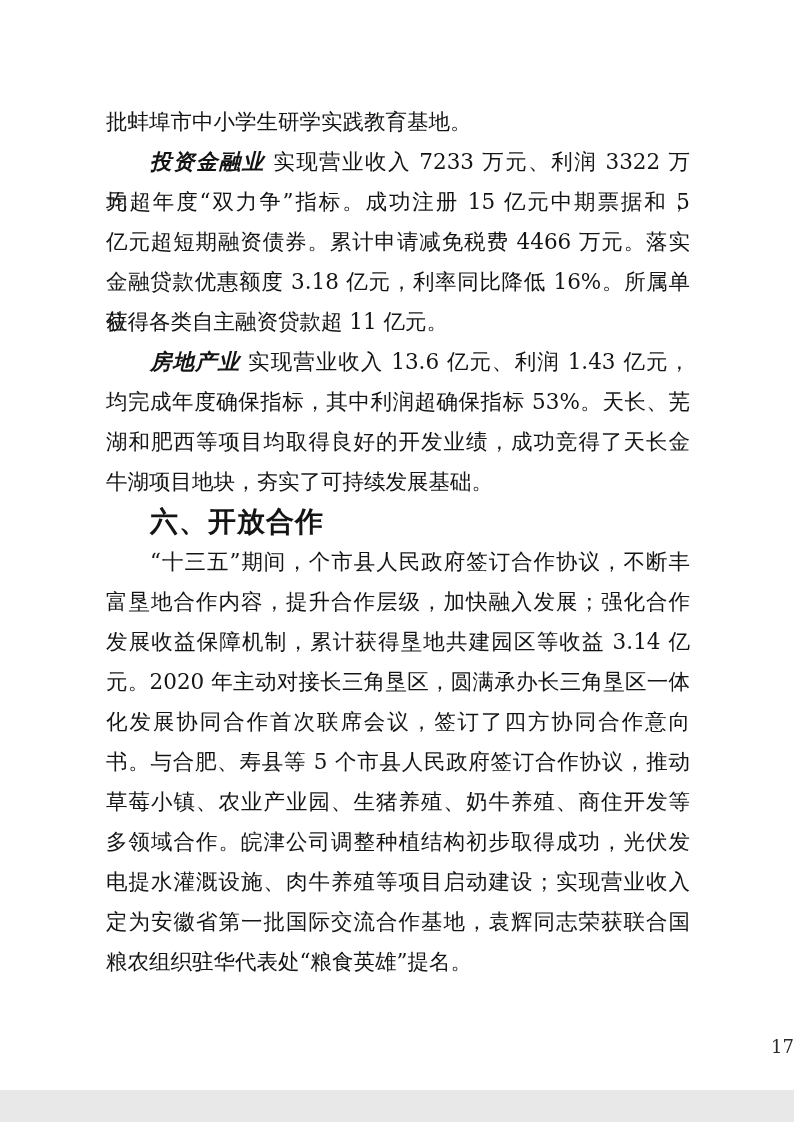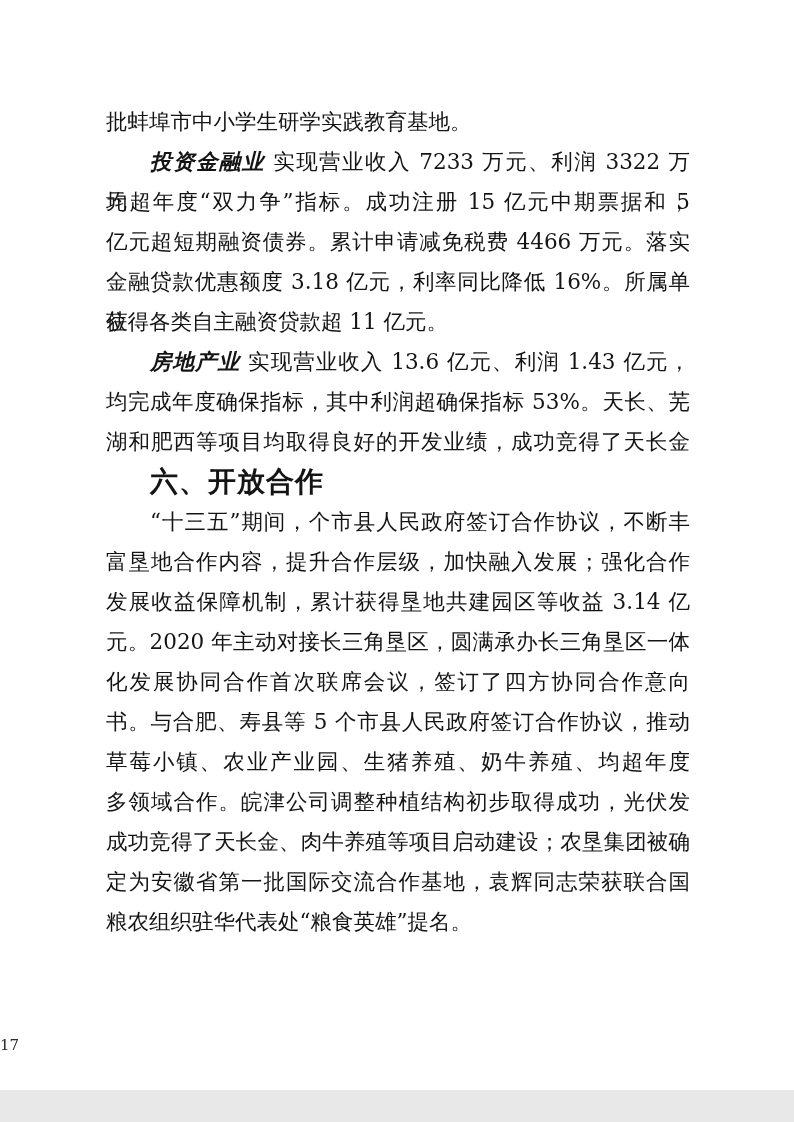--- a/index.html
+++ b/index.html
@@ -45,47 +45,48 @@
     letter-spacing:1px;
   }
   .lead{
     font-weight:700;
     font-style:italic;
   }
   .page-number{
     position:absolute;
     left:0;top:1036px;
     width:100%;
-    text-align:left;
+    text-align:right;
     font-family:"DejaVu Serif","Liberation Serif",serif;
-    font-size:15px;
+    font-size:18px;
     color:#2a2a2a;
   }
 </style>
 </head>
 <body>
 
 <div class="page">
   <div class="content" id="content">
       <div class="line">批蚌埠市中小学生研学实践教育基地。</div>
       <div class="line indent just"><span class="lead">投资金融业</span> 实现营业收入 7233 万元、利润 3322 万元，</div>
       <div class="line just">均超年度“双力争”指标。成功注册 15 亿元中期票据和 5</div>
       <div class="line just">亿元超短期融资债券。累计申请减免税费 4466 万元。落实</div>
       <div class="line just">金融贷款优惠额度 3.18 亿元，利率同比降低 16%。所属单位</div>
       <div class="line">获得各类自主融资贷款超 11 亿元。</div>
       <div class="line indent just"><span class="lead">房地产业</span> 实现营业收入 13.6 亿元、利润 1.43 亿元，</div>
       <div class="line just">均完成年度确保指标，其中利润超确保指标 53%。天长、芜</div>
       <div class="line just">湖和肥西等项目均取得良好的开发业绩，成功竞得了天长金</div>
+      <div class="line">牛湖项目地块，夯实了可持续发展基础。</div>
       <div class="line heading indent">六、开放合作</div>
       <div class="line indent just">“十三五”期间，个市县人民政府签订合作协议，不断丰</div>
       <div class="line just">富垦地合作内容，提升合作层级，加快融入发展；强化合作</div>
       <div class="line just">发展收益保障机制，累计获得垦地共建园区等收益 3.14 亿</div>
       <div class="line just">元。2020 年主动对接长三角垦区，圆满承办长三角垦区一体</div>
       <div class="line just">化发展协同合作首次联席会议，签订了四方协同合作意向</div>
       <div class="line just">书。与合肥、寿县等 5 个市县人民政府签订合作协议，推动</div>
-      <div class="line just">草莓小镇、农业产业园、生猪养殖、奶牛养殖、均超年度</div>
+      <div class="line just">草莓小镇、农业产业园、生猪养殖、奶牛养殖、商住开发等</div>
       <div class="line just">多领域合作。皖津公司调整种植结构初步取得成功，光伏发</div>
-      <div class="line just">成功竞得了天长金、肉牛养殖等项目启动建设；农垦集团被确</div>
+      <div class="line just">电提水灌溉设施、肉牛养殖等项目启动建设；实现营业收入</div>
       <div class="line just">定为安徽省第一批国际交流合作基地，袁辉同志荣获联合国</div>
       <div class="line">粮农组织驻华代表处“粮食英雄”提名。</div>
     </div>
   <div class="page-number">17</div>
 </div>
 
 </body></html>

